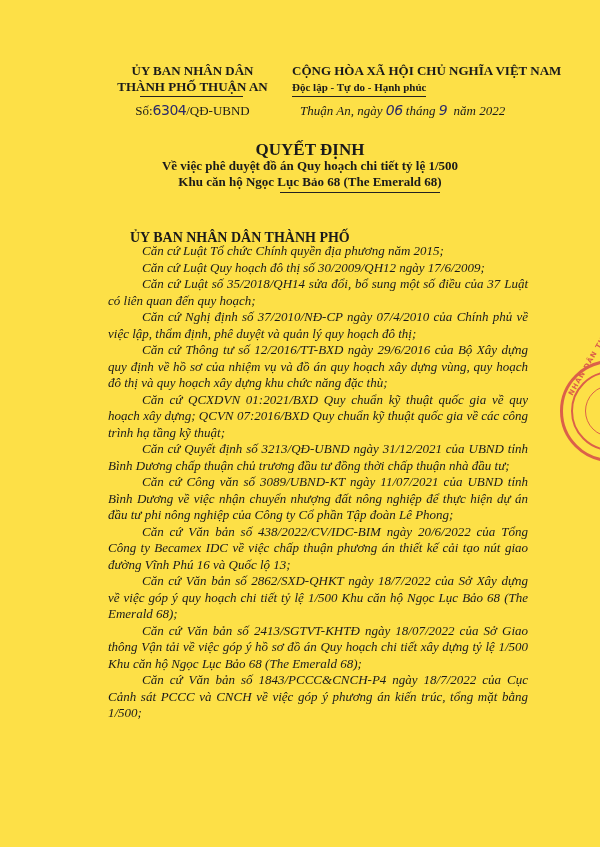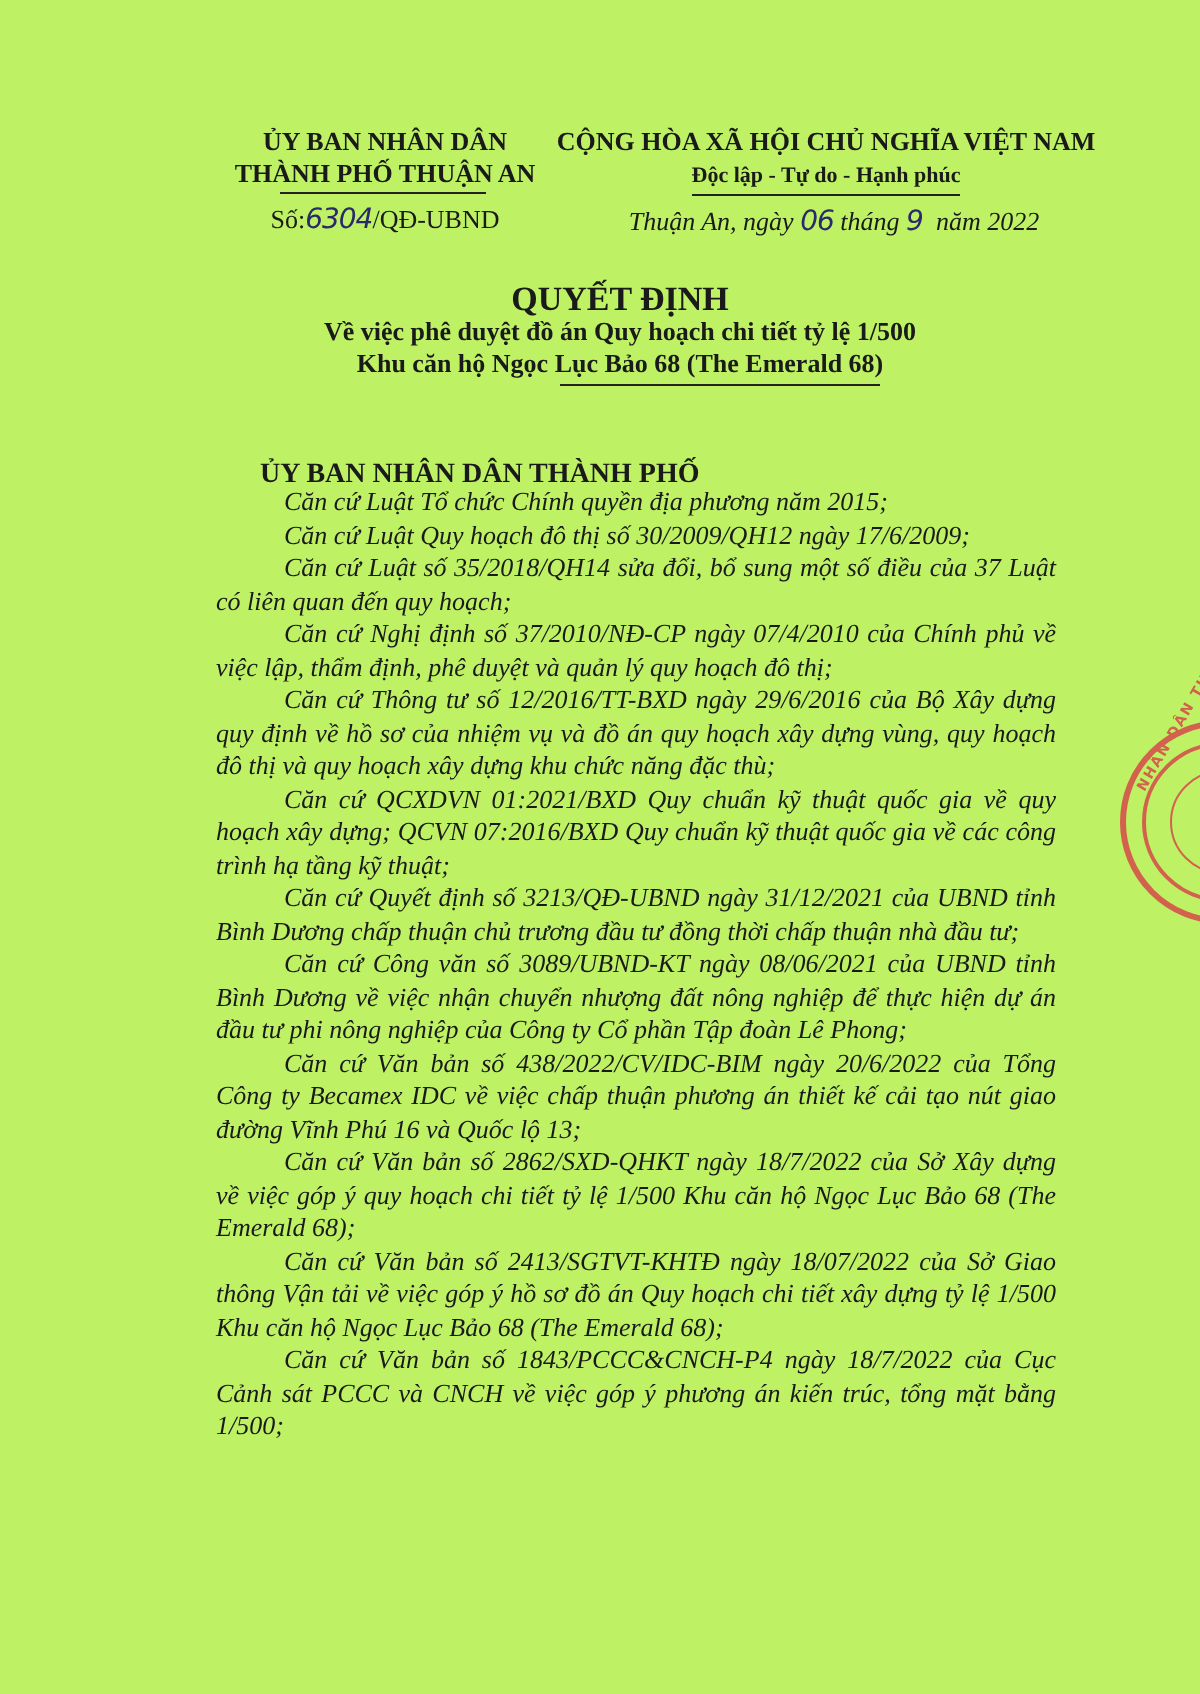--- a/index.html
+++ b/index.html
@@ -1,24 +1,24 @@
 <!DOCTYPE html>
 <html><head>
   <meta charset="utf-8">
   <style>
     html, body { margin: 0; padding: 0; background: #ffffff; }
     body { width: 600px; height: 847px; position: relative; overflow: hidden; font-family: "Liberation Serif", "DejaVu Serif", serif; color: #1a1a1a; }
-    .page { position: absolute; left: 0; top: 0; width: 600px; height: 847px; background: #bef264; }
+    .page { position: absolute; left: 0; top: 0; width: 600px; height: 847px; background: #fde047; }
     .hdr-left { position: absolute; left: 100px; top: 63px; width: 185px; text-align: center; font-size: 13px; line-height: 16px; }
     .hdr-left .b { font-weight: bold; }
     .hdr-left .line2 { position: relative; }
     .hdr-left .line2::after { content: ""; position: absolute; left: 40px; right: 42px; bottom: -2px; height: 1px; background: #222; }
     .hdr-left .so { margin-top: 7px; font-size: 13px; }
-    .hand { font-family: "DejaVu Sans", sans-serif; font-style: italic; font-size: 14px; color: #2a2a6a; letter-spacing: -0.5px; }
-    .hdr-right { position: absolute; left: 268px; top: 63px; width: 290px; text-align: center; font-size: 13px; line-height: 16px; }
+    .hand { font-family: "DejaVu Sans", sans-serif; font-size: 14px; color: #2a2a6a; letter-spacing: -0.5px; }
+    .hdr-right { position: absolute; left: 292px; top: 63px; width: 290px; text-align: left; font-size: 13px; line-height: 16px; }
     .hdr-right .b { font-weight: bold; }
     .hdr-right .motto { font-size: 11px; position: relative; display: inline-block; }
     .hdr-right .motto::after { content: ""; position: absolute; left: 0; right: 0; bottom: -2px; height: 1px; background: #222; }
     .hdr-right .date { margin-top: 7px; font-style: italic; font-size: 13px; padding-left: 8px; }
     .title-block { position: absolute; left: 130px; top: 142px; width: 360px; text-align: center; font-weight: bold; font-size: 13px; line-height: 16px; }
     .title-block .t1 { font-size: 17px; }
     .title-block .t3::after { content: ""; display: block; width: 160px; height: 1px; background: #222; margin: 2px 0 0 150px; }
     .authority { position: absolute; left: 130px; top: 230px; width: 360px; font-weight: bold; font-size: 14px; }
     .body-text { position: absolute; left: 108px; top: 243px; width: 420px; font-style: italic; font-size: 13px; line-height: 16.5px; text-align: justify; }
     .body-text p { margin: 0; text-indent: 34px; }
@@ -61,21 +61,21 @@
   <div class="authority">ỦY BAN NHÂN DÂN THÀNH PHỐ</div>
 
   <div class="body-text">
     <p>Căn cứ Luật Tổ chức Chính quyền địa phương năm 2015;</p>
     <p>Căn cứ Luật Quy hoạch đô thị số 30/2009/QH12 ngày 17/6/2009;</p>
     <p>Căn cứ Luật số 35/2018/QH14 sửa đổi, bổ sung một số điều của 37 Luật có liên quan đến quy hoạch;</p>
     <p>Căn cứ Nghị định số 37/2010/NĐ-CP ngày 07/4/2010 của Chính phủ về việc lập, thẩm định, phê duyệt và quản lý quy hoạch đô thị;</p>
     <p>Căn cứ Thông tư số 12/2016/TT-BXD ngày 29/6/2016 của Bộ Xây dựng quy định về hồ sơ của nhiệm vụ và đồ án quy hoạch xây dựng vùng, quy hoạch đô thị và quy hoạch xây dựng khu chức năng đặc thù;</p>
     <p>Căn cứ QCXDVN 01:2021/BXD Quy chuẩn kỹ thuật quốc gia về quy hoạch xây dựng; QCVN 07:2016/BXD Quy chuẩn kỹ thuật quốc gia về các công trình hạ tầng kỹ thuật;</p>
     <p>Căn cứ Quyết định số 3213/QĐ-UBND ngày 31/12/2021 của UBND tỉnh Bình Dương chấp thuận chủ trương đầu tư đồng thời chấp thuận nhà đầu tư;</p>
-    <p>Căn cứ Công văn số 3089/UBND-KT ngày 08/06/2021 của UBND tỉnh Bình Dương về việc nhận chuyển nhượng đất nông nghiệp để thực hiện dự án đầu tư phi nông nghiệp của Công ty Cổ phần Tập đoàn Lê Phong;</p>
+    <p>Căn cứ Công văn số 3089/UBND-KT ngày 11/07/2021 của UBND tỉnh Bình Dương về việc nhận chuyển nhượng đất nông nghiệp để thực hiện dự án đầu tư phi nông nghiệp của Công ty Cổ phần Tập đoàn Lê Phong;</p>
     <p>Căn cứ Văn bản số 438/2022/CV/IDC-BIM ngày 20/6/2022 của Tổng Công ty Becamex IDC về việc chấp thuận phương án thiết kế cải tạo nút giao đường Vĩnh Phú 16 và Quốc lộ 13;</p>
     <p>Căn cứ Văn bản số 2862/SXD-QHKT ngày 18/7/2022 của Sở Xây dựng về việc góp ý quy hoạch chi tiết tỷ lệ 1/500 Khu căn hộ Ngọc Lục Bảo 68 (The Emerald 68);</p>
     <p>Căn cứ Văn bản số 2413/SGTVT-KHTĐ ngày 18/07/2022 của Sở Giao thông Vận tải về việc góp ý hồ sơ đồ án Quy hoạch chi tiết xây dựng tỷ lệ 1/500 Khu căn hộ Ngọc Lục Bảo 68 (The Emerald 68);</p>
     <p>Căn cứ Văn bản số 1843/PCCC&amp;CNCH-P4 ngày 18/7/2022 của Cục Cảnh sát PCCC và CNCH về việc góp ý phương án kiến trúc, tổng mặt bằng 1/500;</p>
   </div>
 
   <div class="stamp">
     <span class="stamp-text">NHÂN DÂN THÀNH PHỐ</span>
   </div>
 

